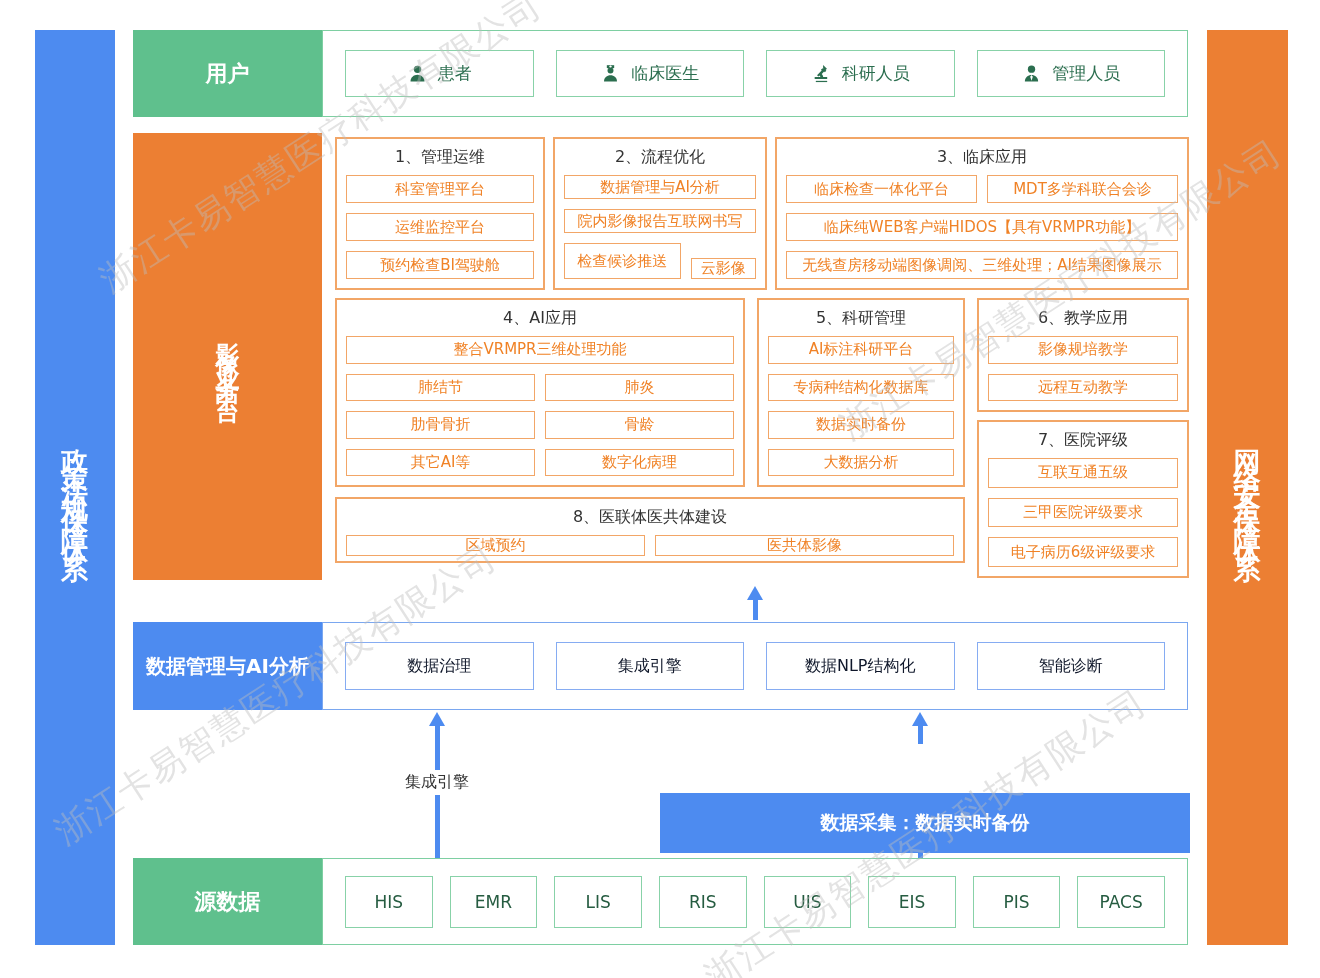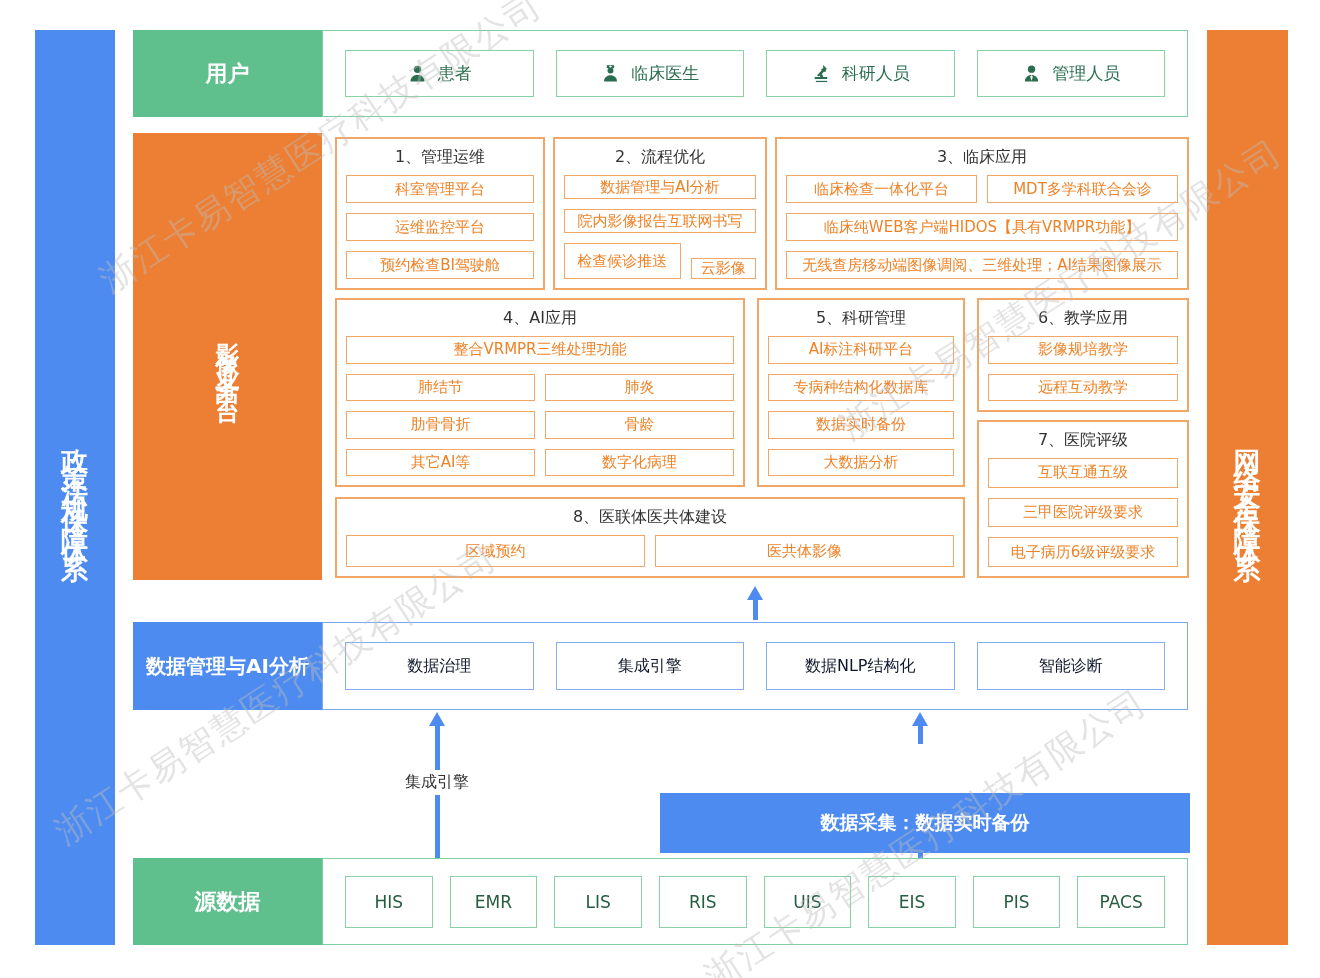--- a/index.html
+++ b/index.html
@@ -40,21 +40,21 @@
   .grows{flex:1;display:flex;flex-direction:column;gap:10px;}
   .grow{flex:1;display:flex;gap:10px;}
   .gbox{flex:1;border:1.5px solid #f2a667;color:#f08226;font-size:15px;font-weight:400;display:flex;align-items:center;justify-content:center;padding:0 6px;white-space:nowrap;overflow:hidden;background:#fff;}
   .g1{left:335px;top:137px;width:210px;height:153px;}
   .g2{left:553px;top:137px;width:214px;height:153px;}
   .g3{left:775px;top:137px;width:414px;height:153px;}
   .g4{left:335px;top:298px;width:410px;height:189px;}
   .g5{left:757px;top:298px;width:208px;height:189px;}
   .g6{left:977px;top:298px;width:212px;height:114px;}
   .g7{left:977px;top:420px;width:212px;height:158px;}
-  .g8{left:335px;top:497px;width:630px;height:81px;}
+  .g8{left:335px;top:497px;width:630px;height:66px;}
   
   .arrow{width:16px;display:flex;flex-direction:column;align-items:center;}
   .arrow .head{width:0;height:0;border-left:8px solid transparent;border-right:8px solid transparent;border-bottom:14px solid #4d8bf0;}
   .arrow .shaft{width:5px;flex:1;background:#4d8bf0;}
   .a-platform{left:747px;top:586px;height:34px;}
   .a-engine{left:429px;top:712px;height:147px;}
   .a-collect-top{left:912px;top:712px;height:32px;}
   .a-collect-bottom{left:912px;top:807px;height:51px;}
   .engine-label{left:437px;top:770px;transform:translateX(-50%);background:#fff;padding:2px 8px;font-size:16px;color:#333;white-space:nowrap;z-index:5;}
   .collect-box{left:660px;top:745px;width:530px;height:60px;background:#4d8bf0;color:#fff;font-size:19px;font-weight:bold;display:flex;align-items:center;justify-content:center;margin-top:48px;}

